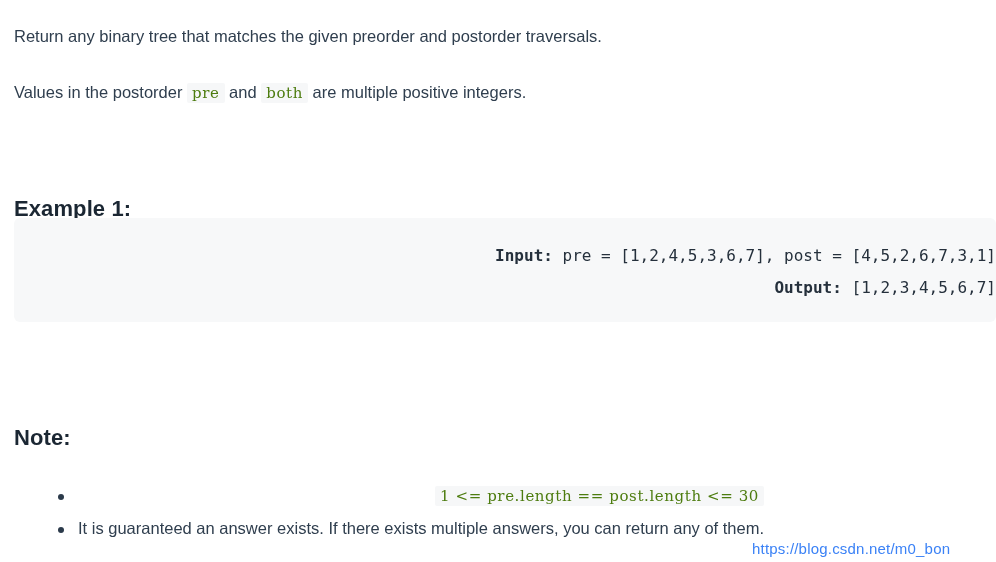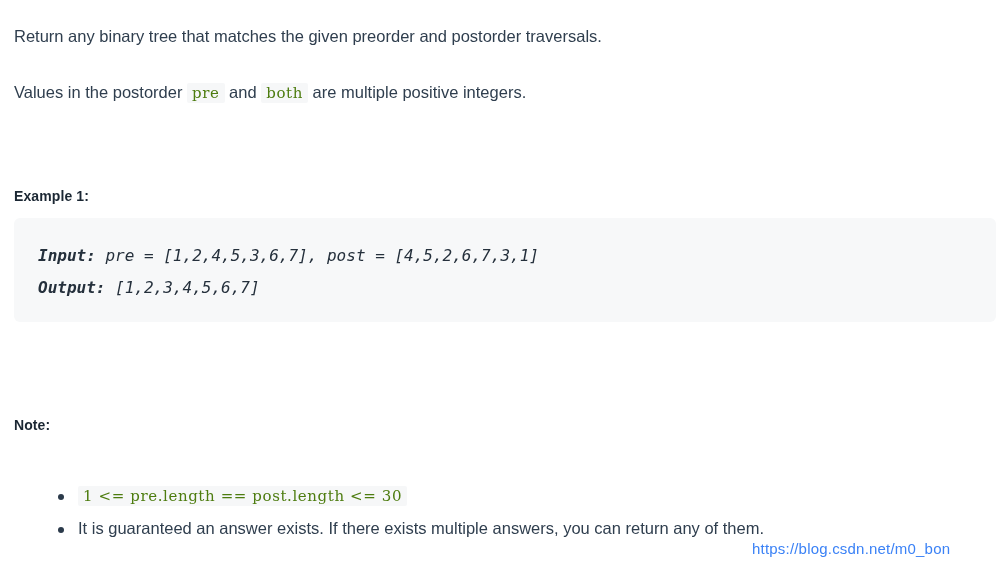--- a/index.html
+++ b/index.html
@@ -1,15 +1,15 @@
 <!DOCTYPE html>
 <html><head>
 <meta charset="utf-8">
 <style>
-  * { box-sizing: border-box; }
+  * { box-sizing: border-box; text-align: right; }
   html, body { margin: 0; padding: 0; }
   body {
     width: 996px;
     height: 562px;
     background: #ffffff;
     font-family: "Liberation Sans", sans-serif;
     color: #2b3a4a;
     overflow: hidden;
     position: relative;
   }
@@ -23,21 +23,21 @@
     line-height: 22px;
     color: #2f3e4e;
     white-space: nowrap;
   }
   .para-1 { top: 8px; }
   .para-2 { top: 64px; }
 
   .heading {
     position: absolute;
     left: 14px;
-    font-size: 14px;
+    font-size: 22px;
     font-weight: bold;
     color: #1b2733;
     letter-spacing: 0.1px;
   }
   .heading-example { top: 174px; }
   .heading-note { top: 403px; }
 
   
   .code-chip {
     font-family: "DejaVu Serif", "Liberation Serif", serif;
@@ -51,21 +51,20 @@
 
   
   .code-block {
     position: absolute;
     left: 14px;
     top: 218px;
     width: 982px;
     height: 104px;
     background: #f7f8f9;
     border-radius: 6px;
-    font-style: italic;
   }
   .code-block pre {
     margin: 0;
     padding: 22px 0 0 24px;
     font-family: "DejaVu Sans Mono", "Liberation Mono", monospace;
     font-size: 16px;
     line-height: 32px;
     color: #25303c;
     white-space: pre;
   }

